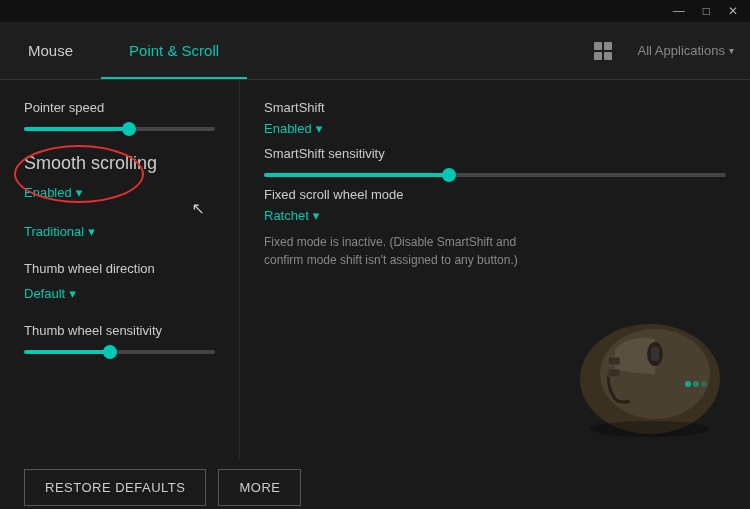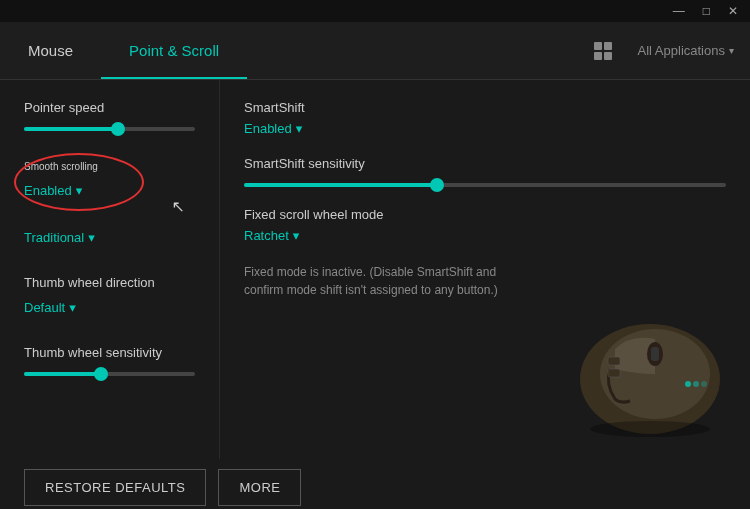--- a/index.html
+++ b/index.html
@@ -89,26 +89,26 @@
     .chevron { font-size: 10px; }
 
     
     .main {
       display: flex;
       height: calc(509px - 22px - 58px - 50px);
     }
 
     
     .left-panel {
-      width: 220px;
+      width: 240px;
       padding: 20px 24px;
       border-right: 1px solid #2a2a2a;
       display: flex;
       flex-direction: column;
-      gap: 30px;
+      gap: 22px;
     }
 
     .setting-group { display: flex; flex-direction: column; gap: 8px; }
     .setting-label {
       font-size: 13px;
       color: #ccc;
     }
     .slider-track {
       position: relative;
       width: 100%;
@@ -132,21 +132,21 @@
       width: 14px;
       height: 14px;
       background: #00c8b4;
       border-radius: 50%;
     }
 
     .smooth-scrolling-group {
       position: relative;
     }
     .smooth-scrolling-label {
-      font-size: 10px;
+      font-size: 18px;
       color: #ccc;
       font-weight: 500;
     }
     .enabled-btn {
       color: #00c8b4;
       font-size: 13px;
       cursor: pointer;
       display: flex;
       align-items: center;
       gap: 4px;
@@ -181,21 +181,21 @@
       gap: 4px;
       margin-top: 2px;
     }
 
     
     .right-panel {
       flex: 1;
       padding: 20px 24px;
       display: flex;
       flex-direction: column;
-      gap: 20px;
+      gap: 10px;
       position: relative;
     }
 
     .smartshift-row {
       display: flex;
       flex-direction: column;
       gap: 4px;
     }
     .rp-label {
       font-size: 13px;

